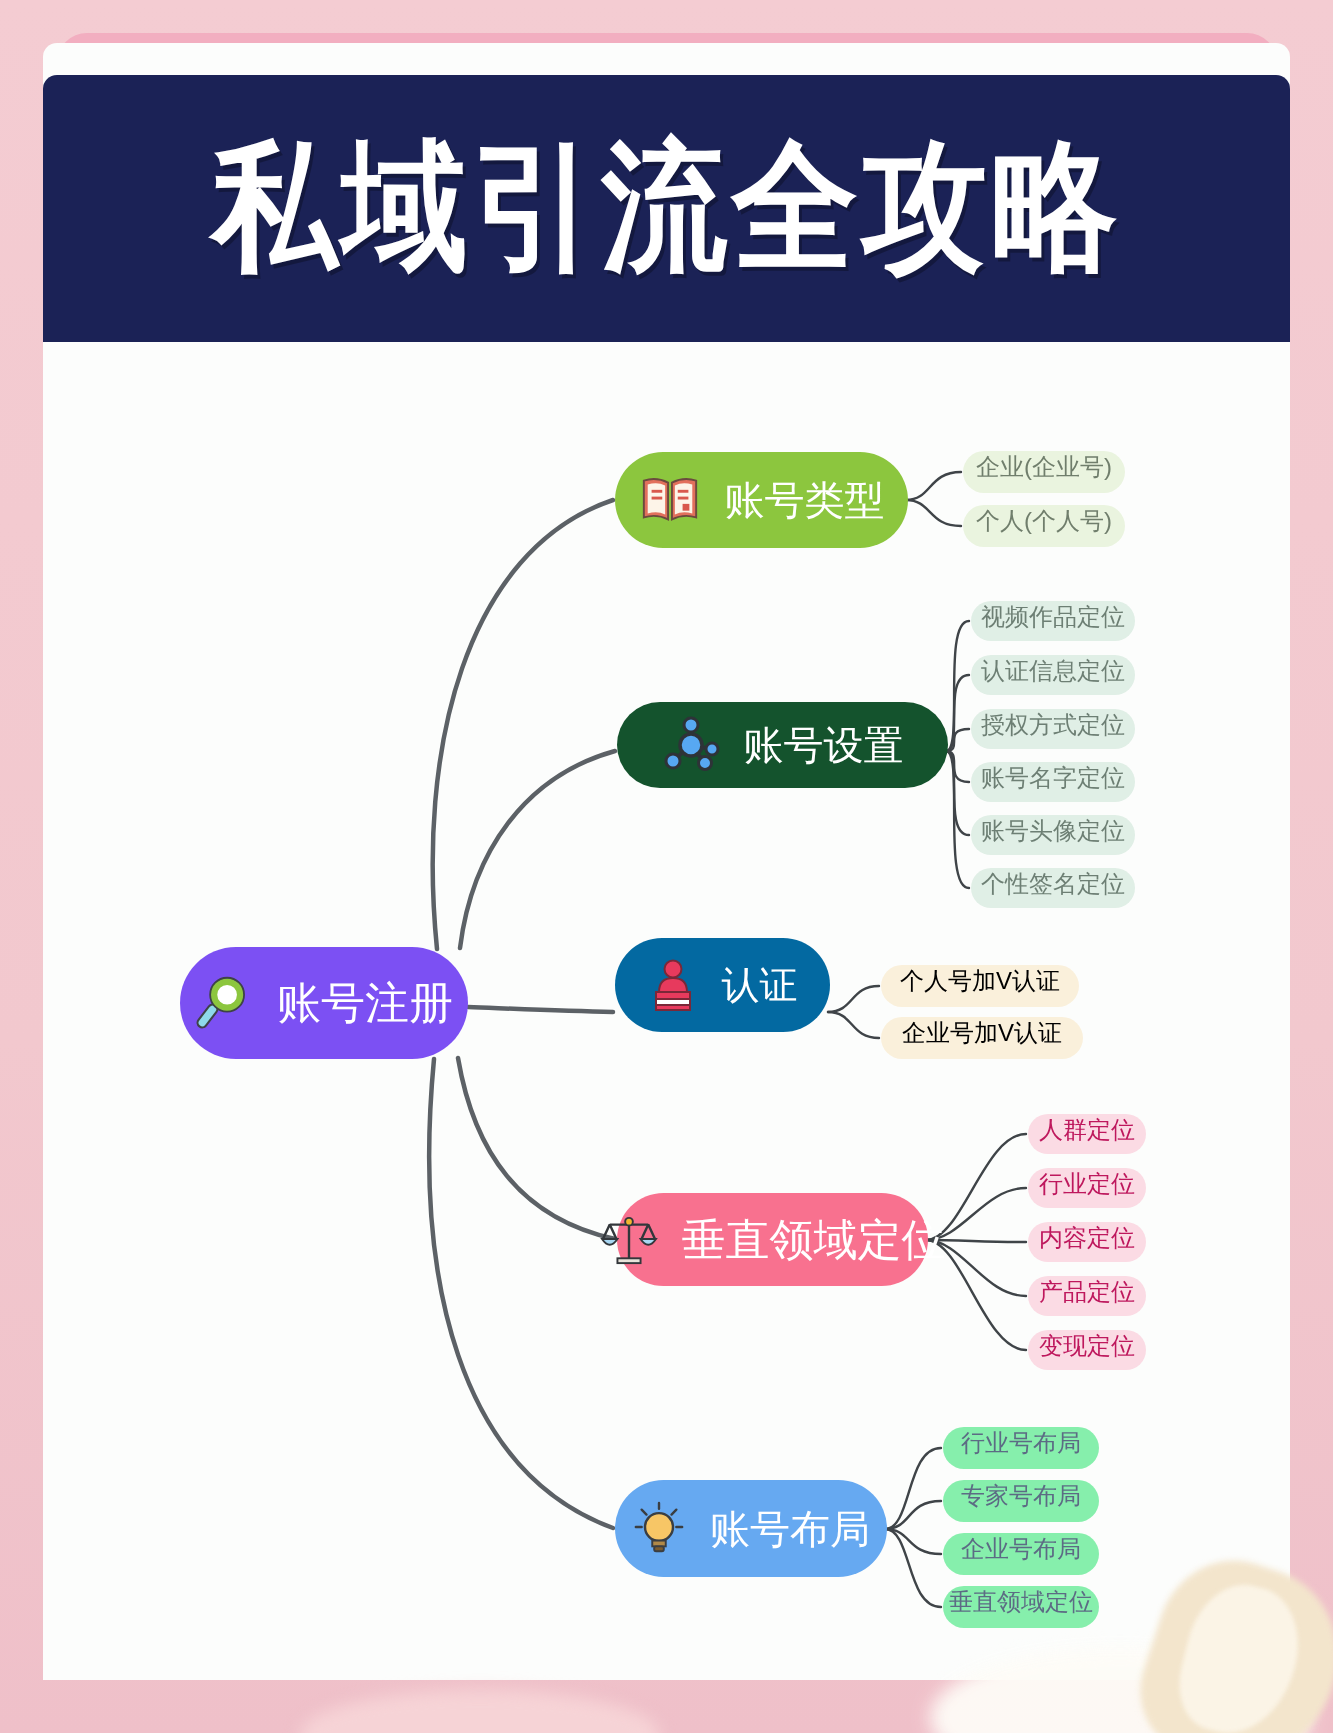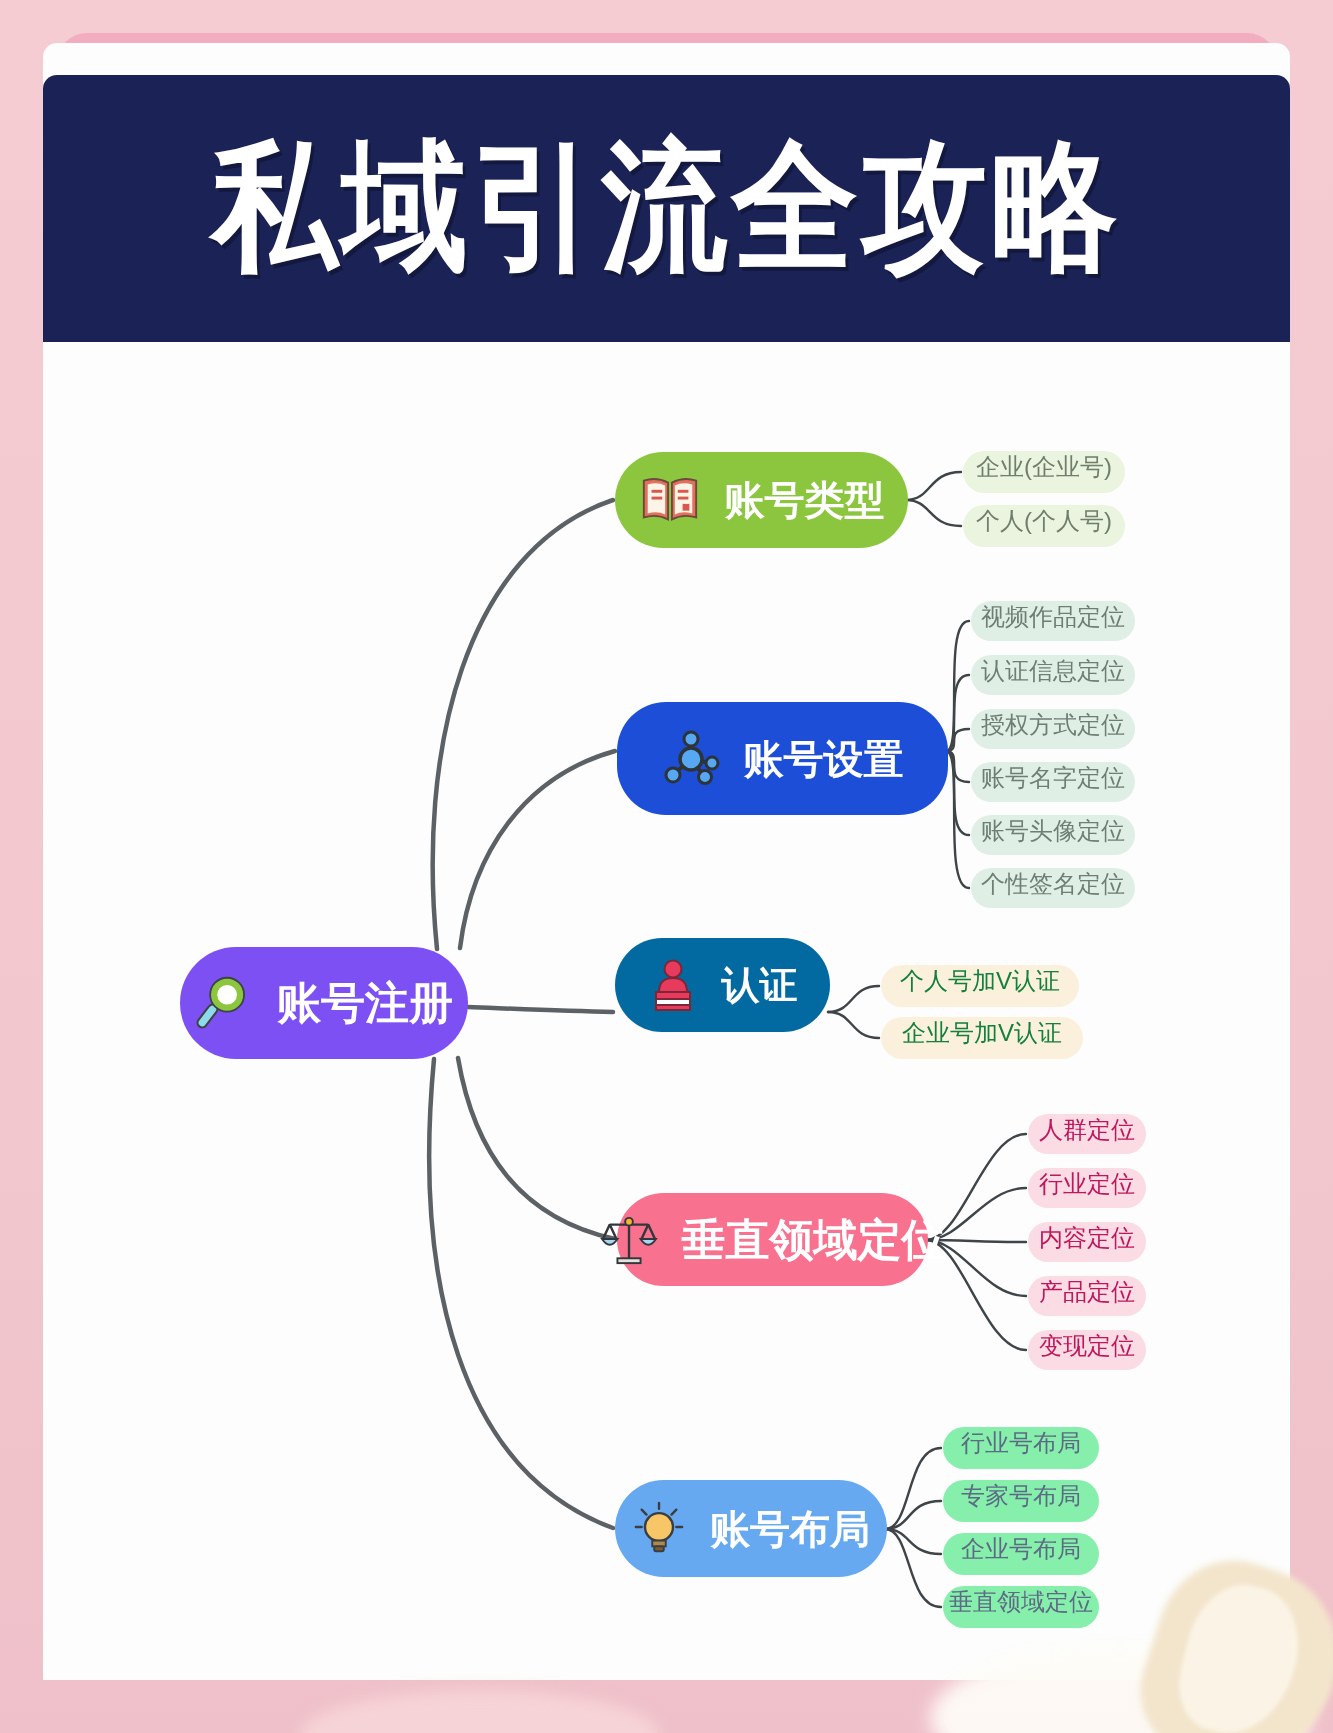--- a/index.html
+++ b/index.html
@@ -25,37 +25,37 @@
     display:flex;align-items:center;justify-content:center;margin-top:32px;
   }
   .title{
     color:#fff;font-size:126px;font-weight:900;letter-spacing:4px;
     text-shadow:3px 4px 0 rgba(0,0,0,.28);
     transform:scaleY(1.12);
   }
   .wires{position:absolute;left:0;top:0;z-index:2;pointer-events:none}
   .node{
     position:absolute;z-index:3;display:flex;align-items:center;justify-content:center;
-    gap:24px;color:#fff;font-weight:700;white-space:nowrap;
+    gap:24px;color:#fff;font-weight:400;white-space:nowrap;
   }
   .node .icon{display:flex;align-items:center;justify-content:center}
   .node .lbl{line-height:1}
   .n-root {left:180px;top:947px;width:288px;height:112px;border-radius:56px;background:#7C50F3;font-size:44px}
   .n-b1   {left:615px;top:452px;width:293px;height:96px;border-radius:48px;background:#8CC63E;font-size:40px}
-  .n-b2   {left:617px;top:702px;width:331px;height:113px;border-radius:49px;background:#1d4ed8;font-size:40px}
+  .n-b2   {left:617px;top:702px;width:331px;height:86px;border-radius:49px;background:#14532d;font-size:40px}
   .n-b3   {left:615px;top:938px;width:215px;height:94px;border-radius:47px;background:#0369a1;font-size:38px}
   .n-b4   {left:617px;top:1193px;width:311px;height:93px;border-radius:47px;background:#F8718F;font-size:44px}
   .n-b5   {left:615px;top:1480px;width:272px;height:97px;border-radius:49px;background:#66A9F1;font-size:40px}
   .leaf{
     position:absolute;z-index:3;display:flex;align-items:flex-start;justify-content:center;
     font-size:24px;font-weight:400;white-space:nowrap;border-radius:21px;
   }
   .lf-g {background:#EAF4DF;color:#707E6C}
   .lf-m {background:#E0EFE6;color:#6D7F74}
-  .lf-y {background:#FAF0DB;color:#15803d}
+  .lf-y {background:#FAF0DB;color:#000000}
   .lf-p {background:#FBDBE4;color:#be185d}
   .lf-b {background:#86efac;color:#5C6B84}
   
   .blob{position:absolute;z-index:4;pointer-events:none}
   .blob-white{left:930px;top:1648px;width:380px;height:140px;background:#FEFCF7;border-radius:50%;filter:blur(9px);opacity:.95}
   .blob-cream{left:1150px;top:1565px;width:185px;height:200px;background:#F3E5CC;border-radius:46% 54% 62% 38%;transform:rotate(18deg);filter:blur(3px)}
   .blob-cream2{left:1185px;top:1585px;width:110px;height:150px;background:#FBF4E6;border-radius:50% 50% 60% 40%;transform:rotate(14deg);filter:blur(2px)}
   .blob-pink{left:300px;top:1690px;width:360px;height:90px;background:#F6D3D6;border-radius:50%;filter:blur(8px)}
 </style>
 </head>

